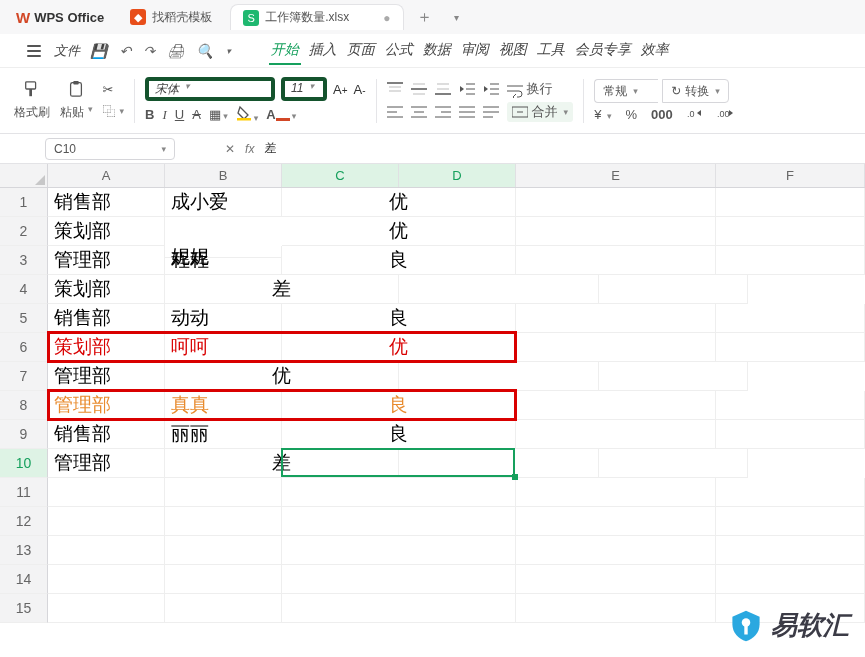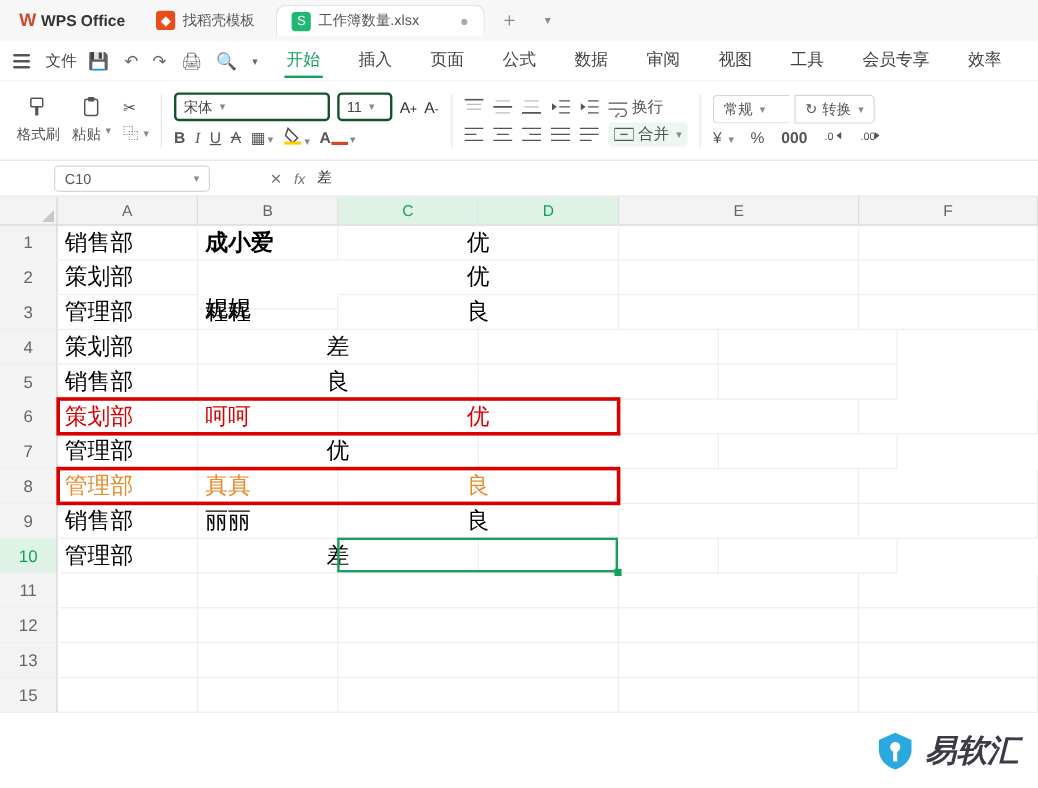--- a/index.html
+++ b/index.html
@@ -4,36 +4,36 @@
 <style>
   * { box-sizing: border-box; margin: 0; padding: 0; }
   html, body { width: 865px; height: 657px; font-family: "Microsoft YaHei", Arial, sans-serif; background: #fff; overflow: hidden; font-size: 13px; color: #333; }
   .titlebar { display: flex; align-items: center; height: 34px; background: #f7f7f8; padding-left: 8px; gap: 6px; }
   .app-logo { display: flex; align-items: center; gap: 4px; font-weight: bold; padding: 0 8px; border-radius: 6px; }
   .app-logo-w { color: #d24726; font-weight: 900; font-size: 15px; }
   .tab { display: flex; align-items: center; height: 26px; padding: 0 12px; border-radius: 8px 8px 0 0; gap: 6px; font-size: 12px; color: #555; position: relative; }
   .tab .ticon { width: 16px; height: 16px; display: inline-flex; align-items: center; justify-content: center; border-radius: 3px; font-size: 11px; color: #fff; }
   .tab-active { background: #fff; border: 1px solid #e3e3e6; border-bottom: none; }
   .tab-add { width: 22px; height: 22px; display: flex; align-items: center; justify-content: center; color: #888; font-size: 16px; border-radius: 4px; margin-left: 4px; }
-  .menubar { display: flex; align-items: center; height: 34px; background: #fff; padding-left: 8px; gap: 0; border-bottom: 1px solid #eee; }
+  .menubar { display: flex; align-items: center; height: 34px; background: #fff; padding-left: 24px; gap: 0; border-bottom: 1px solid #eee; font-style: italic; }
   .hamb { width: 20px; display: flex; flex-direction: column; gap: 3px; align-items: center; }
   .hamb span { width: 14px; height: 2px; background: #555; border-radius: 1px; }
   .file-label { padding: 0 10px; font-size: 13px; color: #444; }
   .qa-icons { display: flex; gap: 12px; align-items: center; color: #666; font-size: 14px; padding-right: 14px; }
-  .menus { display: flex; gap: 28px; margin-left: 8px; font-size: 14px; color: #444; }
+  .menus { display: flex; gap: 6px; margin-left: 24px; font-size: 14px; color: #444; }
   .menu-item { padding: 4px 2px; }
   .menu-item.active { color: #16a05d; border-bottom: 2px solid #16a05d; }
   .toolbar { display: flex; align-items: center; height: 66px; background: #fff; padding: 6px 14px; gap: 10px; border-bottom: 1px solid #e3e3e6; }
   .tool-group { display: flex; flex-direction: column; gap: 4px; align-items: center; justify-content: center; }
   .tool-row { display: flex; gap: 10px; align-items: center; color: #555; }
   .vdiv { width: 1px; height: 44px; background: #e5e5e8; }
   .ico { width: 18px; height: 18px; display: inline-flex; align-items: center; justify-content: center; }
   .lbl { font-size: 12px; color: #555; margin-top: 2px; }
   .font-sel { display:flex; gap:6px; align-items:center;}
-  .selbox { border:2px solid #14532d; border-radius:4px; height:24px; display:flex; align-items:center; padding:0 6px; font-size:12px; background:#fff; color:#444;}
+  .selbox { border:4px solid #14532d; border-radius:4px; height:24px; display:flex; align-items:flex-start; padding:0 6px; font-size:12px; background:#fff; color:#444;font-style:italic;}
   .selbox .drop{ margin-left:6px; color:#888; font-size:9px;}
   .sup { font-size: 10px; }
   .mini-row { display:flex; gap:8px; align-items:center; margin-top:4px; color:#555; }
   .align-block svg, .mini-row svg { flex:none; }
   .namebar { display:flex; align-items:center; height:30px; border-bottom:1px solid #e3e3e6; font-size:12px; }
   .namebox { width:130px; border:1px solid #d6d6da; border-radius:4px; height:22px; margin-left:45px; display:flex; align-items:center; justify-content:space-between; padding:0 8px; color:#555;}
   .fxbar { display:flex; align-items:center; gap:10px; margin-left:50px; color:#777;}
   .sheet { position:relative; }
   .colheads { display:flex; margin-left:48px; height:24px; background:#f3f3f4; border-bottom:1px solid #d6d6da; }
   .corner { position:absolute; left:0; top:0; width:48px; height:24px; background:#f3f3f4; border-right:1px solid #d6d6da; border-bottom:1px solid #d6d6da; display:flex; align-items:flex-end; justify-content:flex-end; padding:2px;}
@@ -286,21 +286,21 @@
       <div class="colhead" style="width: 117px;">B</div>
       <div class="colhead active" style="width: 117px;">C</div>
       <div class="colhead active" style="width: 117px;">D</div>
       <div class="colhead" style="width: 200px;">E</div>
       <div class="colhead" style="width: 149px;">F</div>
     </div>
   <div id="gridbody">
       <div class="row">
         <div class="rowhead">1</div>
         <div class="cell" style="width: 117px; color: rgb(0, 0, 0);">销售部</div>
-        <div class="cell" style="width: 117px; color: rgb(0, 0, 0); font-weight: bold;">成小爱</div>
+        <div class="cell" style="width: 117px; color: rgb(0, 0, 0);">成小爱</div>
         <div class="cell" style="width: 234px; justify-content: center; color: rgb(0, 0, 0);">优</div>
         <div class="cell" style="width: 200px;"></div>
         <div class="cell" style="width: 149px;"></div>
       </div>
       <div class="row">
         <div class="rowhead">2</div>
         <div class="cell" style="width: 117px; color: rgb(0, 0, 0);">策划部</div>
         <div class="cell" style="width: 117px; color: rgb(0, 0, 0); margin-top: 40px;">妮妮</div>
         <div class="cell" style="width: 234px; justify-content: center; color: rgb(0, 0, 0);">优</div>
         <div class="cell" style="width: 200px;"></div>
@@ -317,20 +317,21 @@
       <div class="row">
         <div class="rowhead">4</div>
         <div class="cell" style="width: 117px; color: rgb(0, 0, 0);">策划部</div>
         <div class="cell" style="width: 234px; justify-content: center; color: rgb(0, 0, 0);">差</div>
         <div class="cell" style="width: 200px;"></div>
         <div class="cell" style="width: 149px;"></div>
       </div>
       <div class="row">
         <div class="rowhead">5</div>
         <div class="cell" style="width: 117px; color: rgb(0, 0, 0);">销售部</div>
+        <div class="cell" style="width: 117px; color: rgb(0, 0, 0);">动动</div>
         <div class="cell" style="width: 234px; justify-content: center; color: rgb(0, 0, 0);">良</div>
         <div class="cell" style="width: 200px;"></div>
         <div class="cell" style="width: 149px;"></div>
       </div>
       <div class="row">
         <div class="rowhead">6</div>
         <div class="cell" style="width: 117px; color: rgb(217, 0, 0);">策划部</div>
         <div class="cell" style="width: 117px; color: rgb(217, 0, 0);">呵呵</div>
         <div class="cell" style="width: 234px; justify-content: center; color: rgb(217, 0, 0);">优</div>
         <div class="cell" style="width: 200px;"></div>
@@ -377,20 +378,28 @@
       <div class="row">
         <div class="rowhead">12</div>
         <div class="cell" style="width: 117px;"></div>
         <div class="cell" style="width: 117px;"></div>
         <div class="cell" style="width: 234px; justify-content: center;"></div>
         <div class="cell" style="width: 200px;"></div>
         <div class="cell" style="width: 149px;"></div>
       </div>
       <div class="row">
         <div class="rowhead">13</div>
+        <div class="cell" style="width: 117px;"></div>
+        <div class="cell" style="width: 117px;"></div>
+        <div class="cell" style="width: 234px; justify-content: center;"></div>
+        <div class="cell" style="width: 200px;"></div>
+        <div class="cell" style="width: 149px;"></div>
+      </div>
+      <div class="row">
+        <div class="rowhead">14</div>
         <div class="cell" style="width: 117px;"></div>
         <div class="cell" style="width: 117px;"></div>
         <div class="cell" style="width: 234px; justify-content: center;"></div>
         <div class="cell" style="width: 200px;"></div>
         <div class="cell" style="width: 149px;"></div>
       </div>
       <div class="row">
         <div class="rowhead">15</div>
         <div class="cell" style="width: 117px;"></div>
         <div class="cell" style="width: 117px;"></div>

